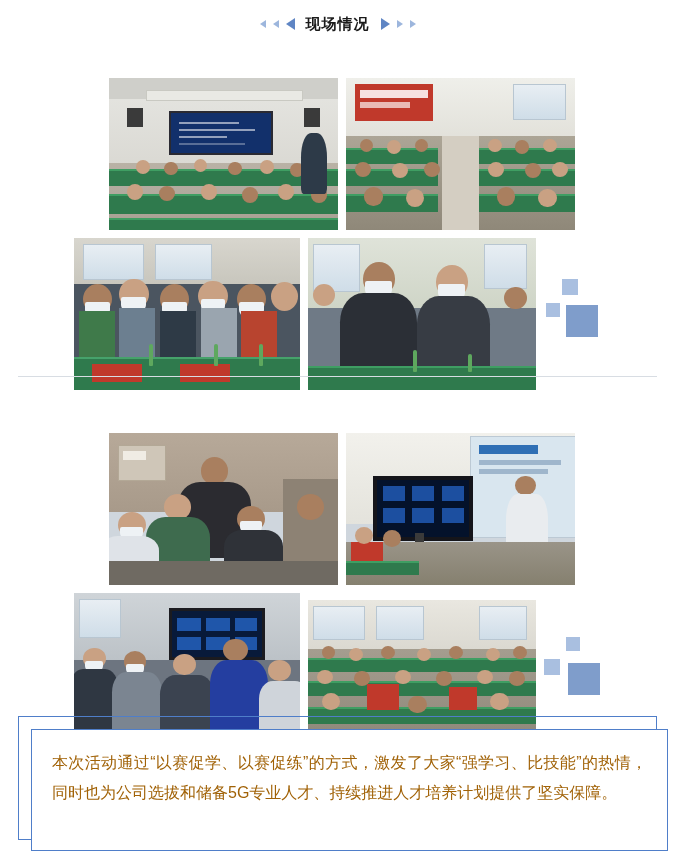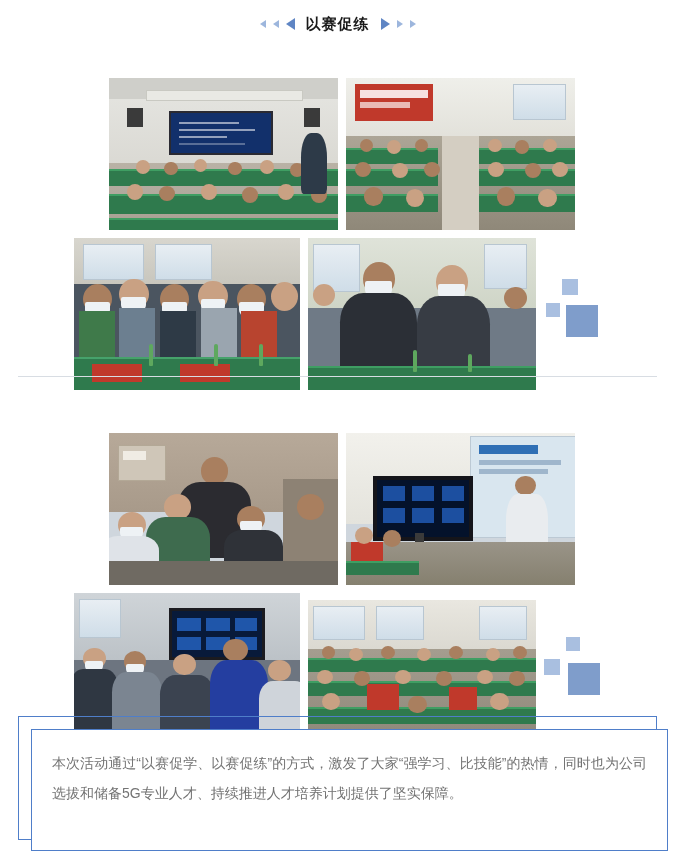--- a/index.html
+++ b/index.html
@@ -138,35 +138,35 @@
     left: 12px;
     top: 12px;
     right: -12px;
     bottom: -12px;
     background: #ffffff;
     border: 1px solid #4f7ec9;
     box-sizing: border-box;
     padding: 18px 20px;
   }
   .caption-text {
-    font-size: 14px;
+    font-size: 16px;
     line-height: 30px;
-    color: #737373;
+    color: #a16207;
     font-family: "Liberation Sans", sans-serif;
     text-align: justify;
   }
 </style>
 </head>
 <body>
 
 <div class="header">
   <span class="tri tri-left small"></span>
   <span class="tri tri-left small"></span>
   <span class="tri tri-left"></span>
-  <span class="header-title">以赛促练</span>
+  <span class="header-title">现场情况</span>
   <span class="tri tri-right"></span>
   <span class="tri tri-right small"></span>
   <span class="tri tri-right small"></span>
 </div>
 
 <div class="photo-section">
 
   <div class="photo" style="left:109px; top:41px; width:229px; height:152px;">
     <div class="wall" style="top:0; height:58%; background:linear-gradient(180deg,#e6e6e2,#dad9d3);"></div>
     <div style="position:absolute; left:0; right:0; top:0; height:14%; background:#cfcfca;"></div>

